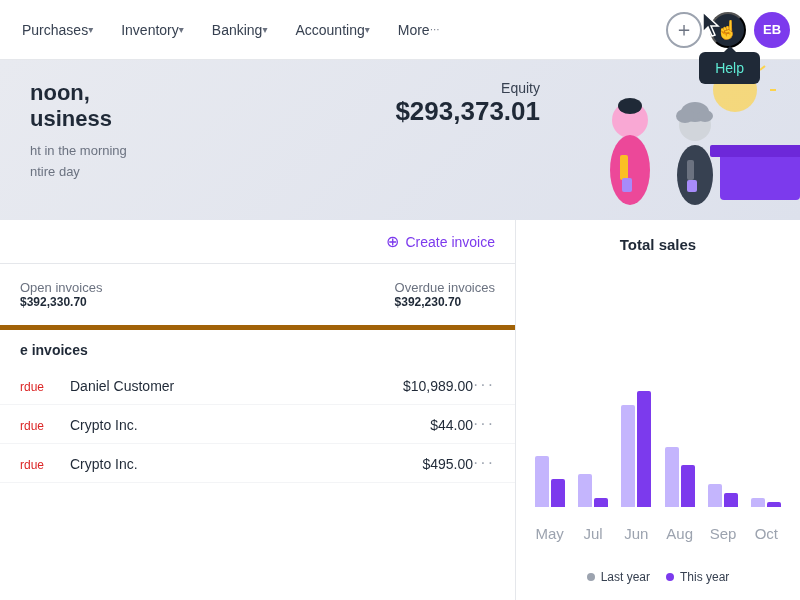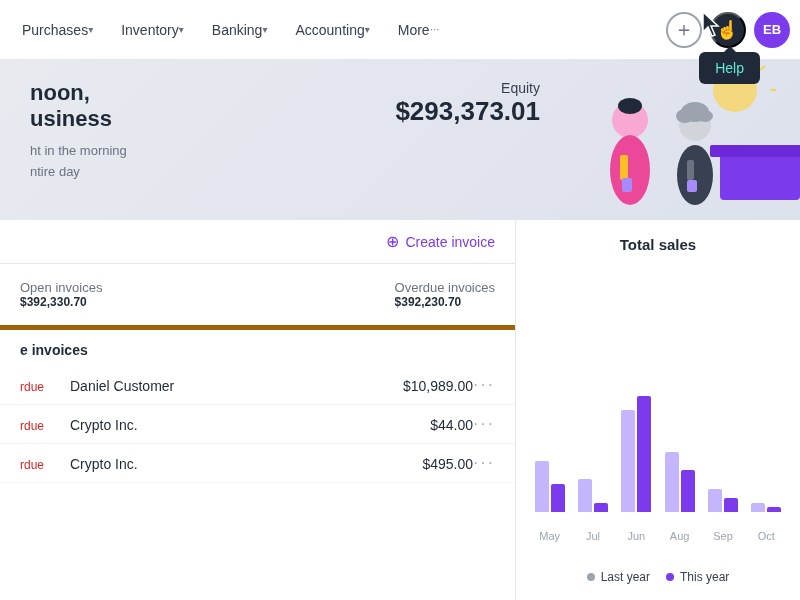--- a/index.html
+++ b/index.html
@@ -292,21 +292,21 @@
       gap: 2px;
       flex: 1;
     }
     .bar {
       width: 14px;
       border-radius: 2px 2px 0 0;
     }
     .bar.last-year { background: #c4b5fd; }
     .bar.this-year { background: #7c3aed; }
     .bar-label {
-      font-size: 11px;
+      font-size: 15px;
       color: #9ca3af;
       margin-top: 16px;
     }
 
     .chart-legend {
       display: flex;
       gap: 16px;
       justify-content: center;
       margin-top: 8px;
     }

